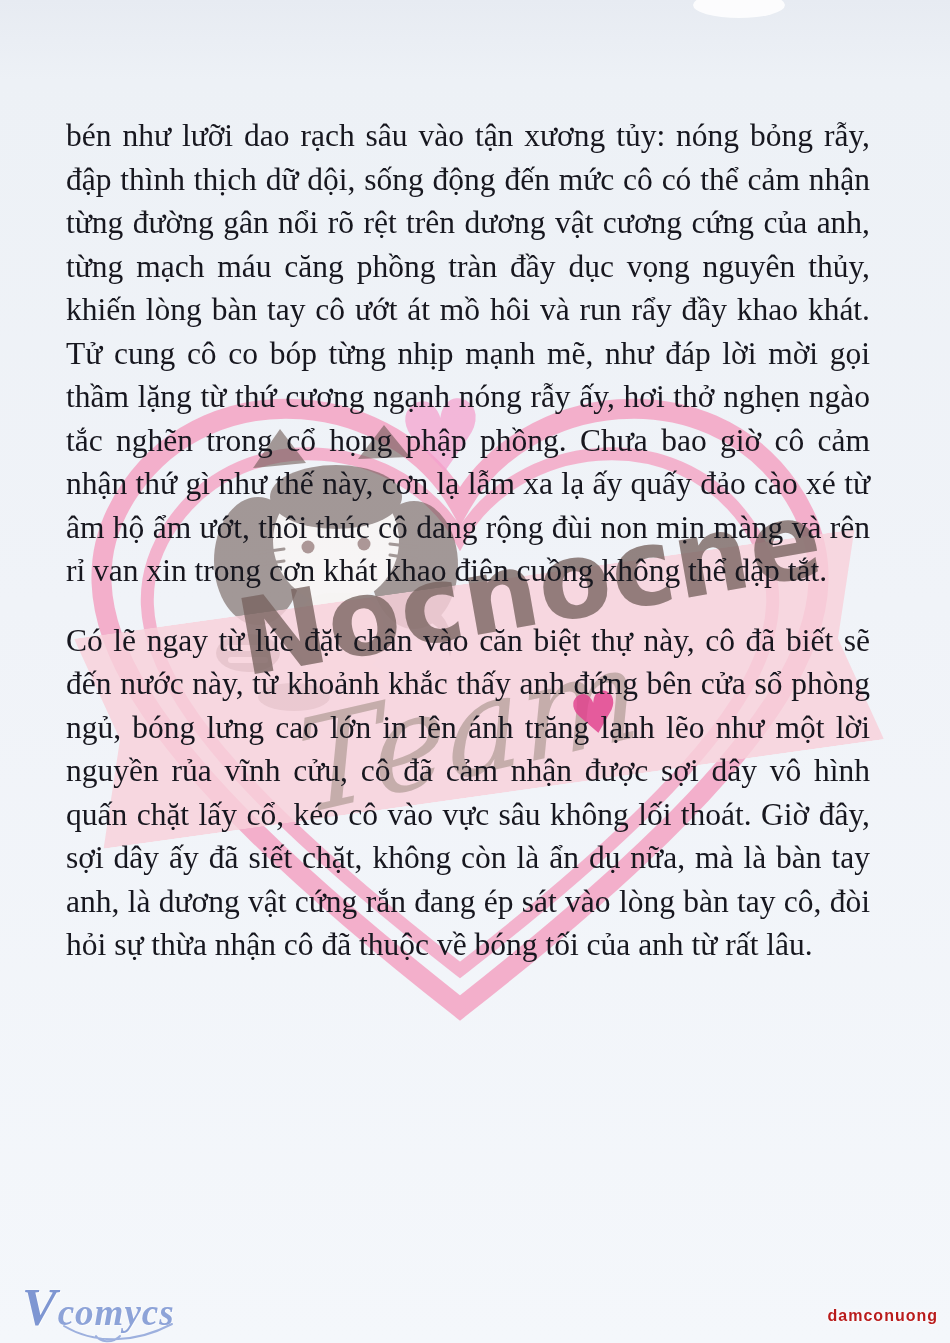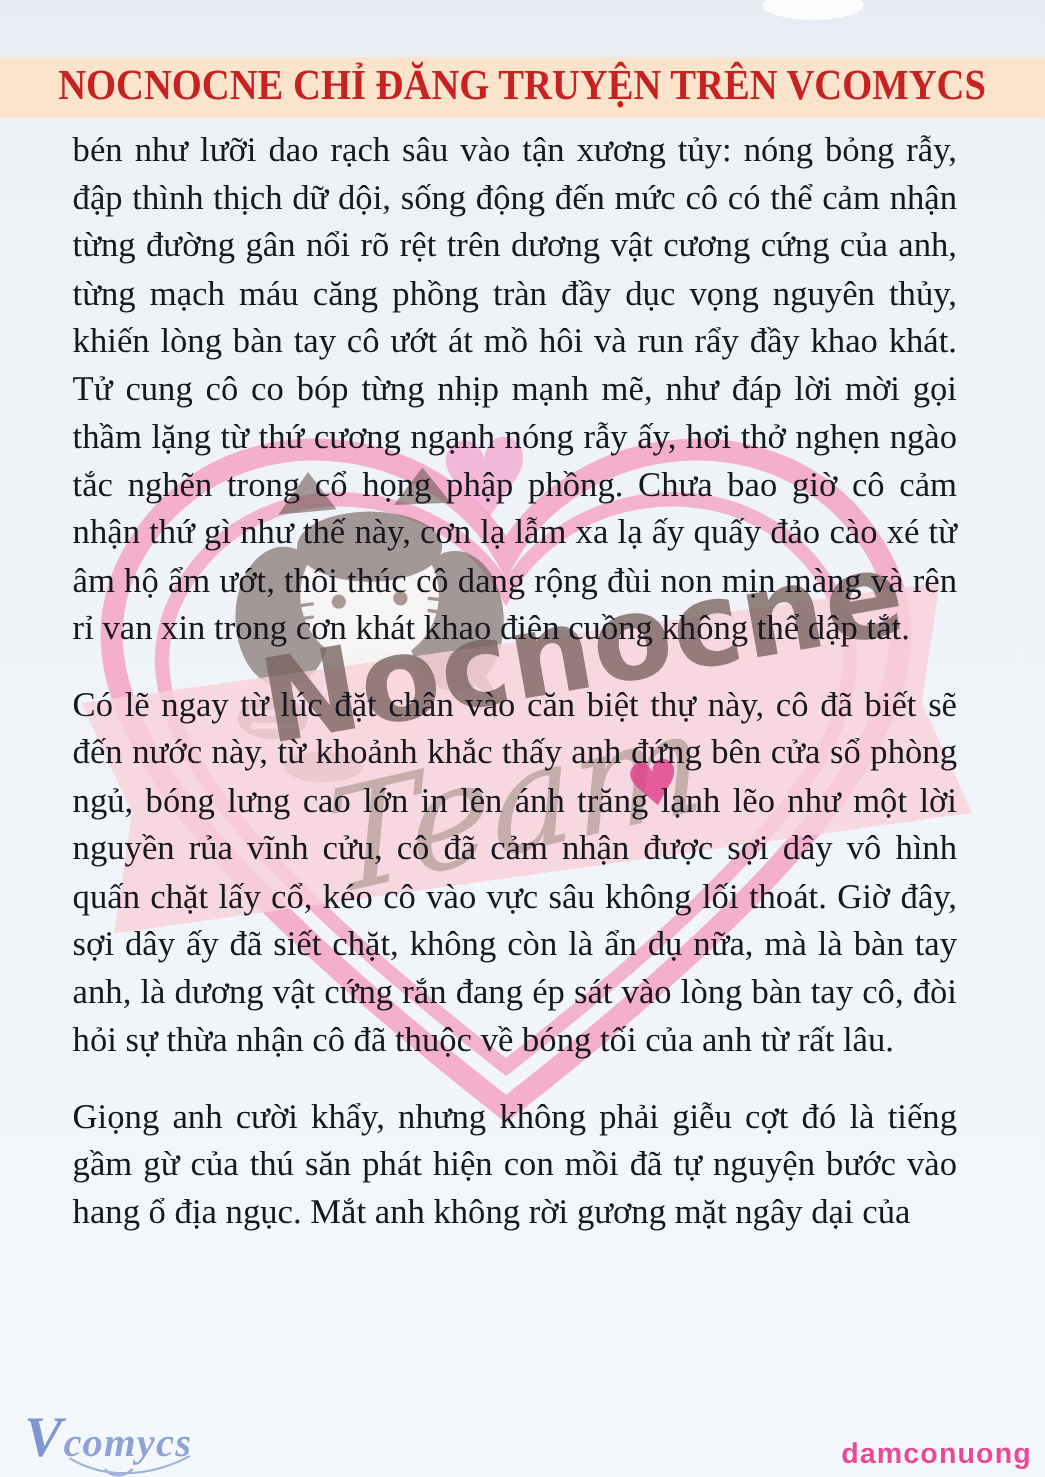--- a/index.html
+++ b/index.html
@@ -93,23 +93,23 @@
     letter-spacing:1px;
     color:#8da3d8;
     text-shadow:0 0 2px rgba(255,255,255,0.9), 1px 1px 0 rgba(255,255,255,0.5);
   }
   .logo-vcomycs::first-letter { font-size:52px; color:#7e96d2; }
   .logo-flourish { position:absolute; left:60px; top:1322px; z-index:3; }
   .credit {
     position:absolute; right:12px; top:1306px; z-index:3;
     font-family:"Liberation Sans", sans-serif;
     font-weight:bold;
-    font-size:26px; line-height:1.2;
+    font-size:16px; line-height:1.2;
     letter-spacing:1px;
-    color:#ec4899;
+    color:#b91c1c;
     text-shadow:0 0 6px rgba(255,255,255,0.95), 0 0 2px rgba(255,255,255,0.9);
     filter:blur(0.3px);
   }
 </style>
 </head>
 <body>
 
 <div class="page">
 
   <div class="wm-layer">
@@ -151,30 +151,24 @@
     </svg>
 
     <div class="ribbon"></div>
 
     <div class="wm-name">Nocnocne</div>
     <div class="wm-team">Team</div>
 
     <div class="small-heart">♥</div>
   </div>
 
-  <div class="banner-row">
-    <div class="banner">
-      <span class="condense">NOCNOCNE CHỈ ĐĂNG TRUYỆN TRÊN VCOMYCS</span>
-    </div>
-  </div>
 
   <div class="content">
     <p>bén như lưỡi dao rạch sâu vào tận xương tủy: nóng bỏng rẫy, đập thình thịch dữ dội, sống động đến mức cô có thể cảm nhận từng đường gân nổi rõ rệt trên dương vật cương cứng của anh, từng mạch máu căng phồng tràn đầy dục vọng nguyên thủy, khiến lòng bàn tay cô ướt át mồ hôi và run rẩy đầy khao khát. Tử cung cô co bóp từng nhịp mạnh mẽ, như đáp lời mời gọi thầm lặng từ thứ cương ngạnh nóng rẫy ấy, hơi thở nghẹn ngào tắc nghẽn trong cổ họng phập phồng. Chưa bao giờ cô cảm nhận thứ gì như thế này, cơn lạ lẫm xa lạ ấy quấy đảo cào xé từ âm hộ ẩm ướt, thôi thúc cô dang rộng đùi non mịn màng và rên rỉ van xin trong cơn khát khao điên cuồng không thể dập tắt.</p>
     <p>Có lẽ ngay từ lúc đặt chân vào căn biệt thự này, cô đã biết sẽ đến nước này, từ khoảnh khắc thấy anh đứng bên cửa sổ phòng ngủ, bóng lưng cao lớn in lên ánh trăng lạnh lẽo như một lời nguyền rủa vĩnh cửu, cô đã cảm nhận được sợi dây vô hình quấn chặt lấy cổ, kéo cô vào vực sâu không lối thoát. Giờ đây, sợi dây ấy đã siết chặt, không còn là ẩn dụ nữa, mà là bàn tay anh, là dương vật cứng rắn đang ép sát vào lòng bàn tay cô, đòi hỏi sự thừa nhận cô đã thuộc về bóng tối của anh từ rất lâu.</p>
-    <p>Giọng anh cười khẩy, nhưng không phải giễu cợt đó là tiếng gầm gừ của thú săn phát hiện con mồi đã tự nguyện bước vào hang ổ địa ngục. Mắt anh không rời gương mặt ngây dại của</p>
   </div>
 
   <div class="logo-vcomycs">Vcomycs</div>
   <svg class="logo-flourish" width="120" height="22" viewBox="0 0 120 22">
     <path d="M4 4 C 34 22, 74 22, 112 2 M60 14 C 52 22, 40 20, 36 14" fill="none" stroke="#9db0de" stroke-width="2" stroke-linecap="round"></path>
   </svg>
   <div class="credit">damconuong</div>
 
 </div>
 

